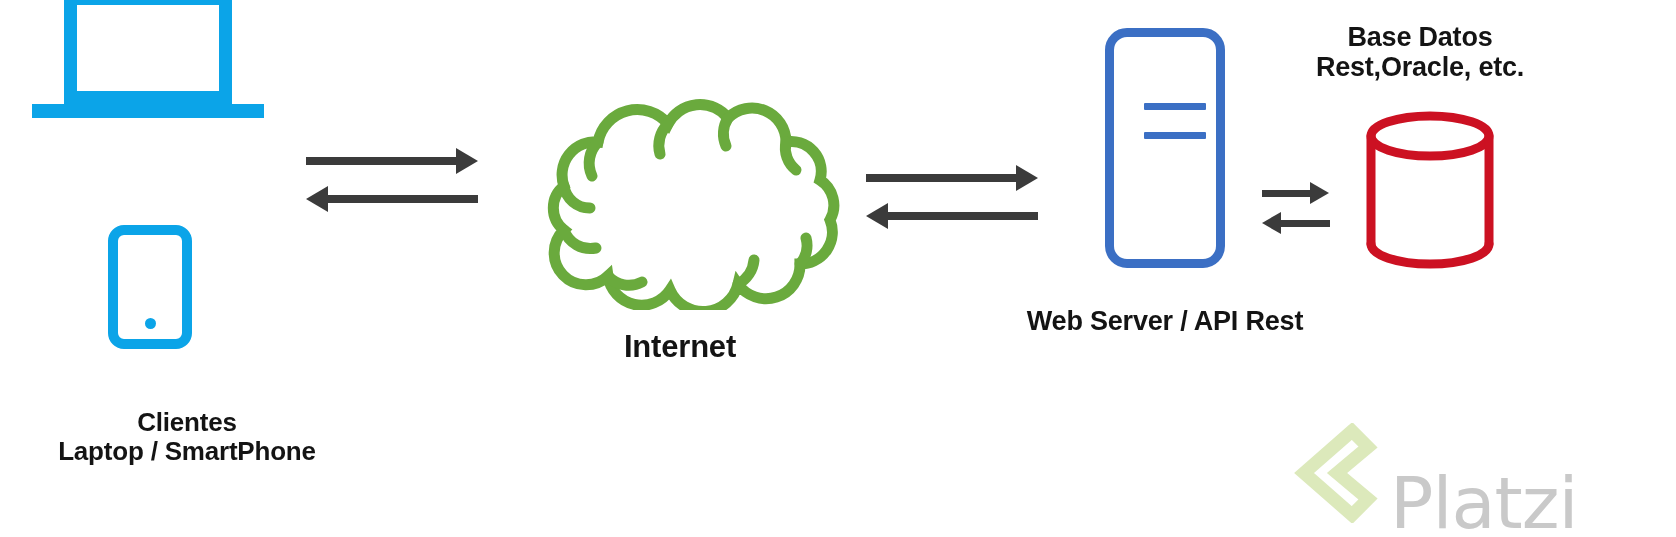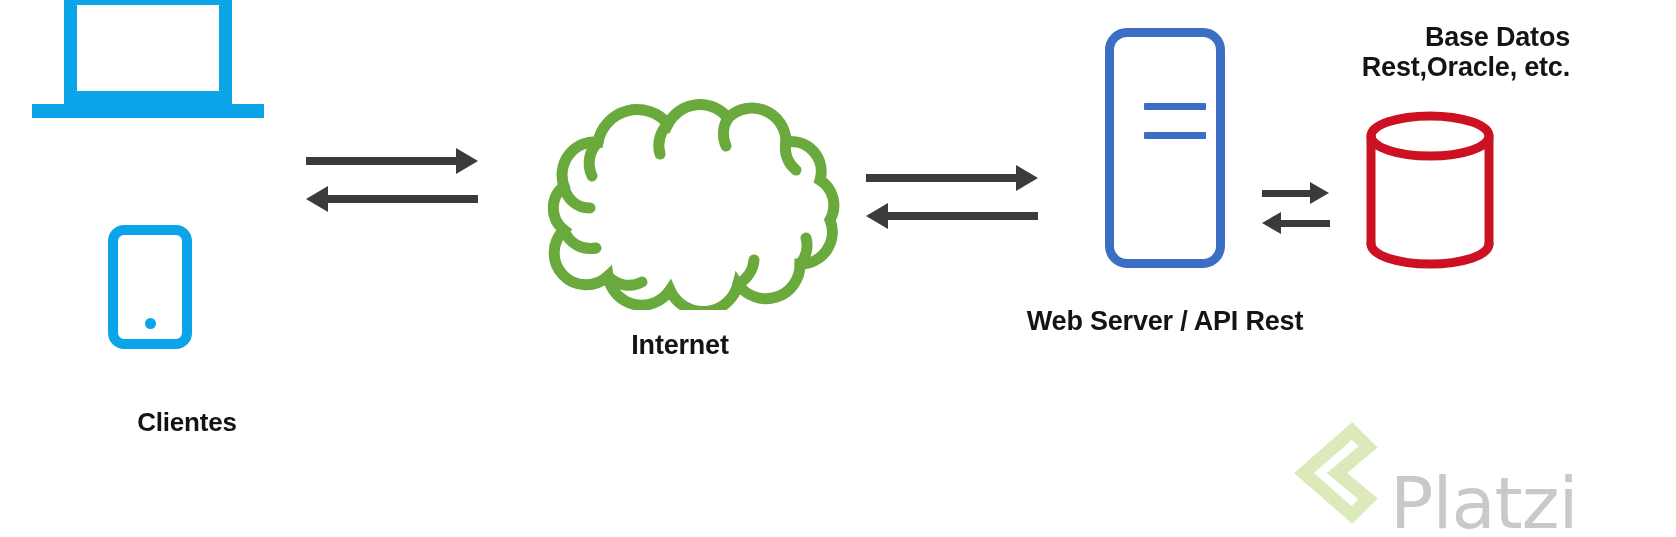--- a/index.html
+++ b/index.html
@@ -82,21 +82,21 @@
   .arrow-head.right { border-left: 22px solid #3b3b3b; }
   .arrow-head.left  { border-right: 22px solid #3b3b3b; }
 
   #arrows-client-internet { left: 306px; top: 148px; width: 172px; height: 62px; }
   #arrows-internet-server { left: 866px; top: 165px; width: 172px; height: 62px; }
   #arrows-server-db       { left: 1262px; top: 182px; width: 70px;  height: 48px; }
 
   
   #internet-group { left: 500px; top: 80px; width: 360px; height: 300px; }
   #cloud-icon { position: absolute; left: 0px; top: 0px; width: 360px; height: 230px; }
-  #internet-label { left: 500px; top: 330px; width: 360px; font-size: 27px; }
+  #internet-label { left: 500px; top: 330px; width: 360px; font-size: 31px; }
 
   
   #server-group { left: 1090px; top: 20px; width: 150px; height: 260px; }
   #server-body {
     position: absolute;
     left: 15px; top: 8px;
     width: 120px; height: 240px;
     border: 9px solid #3b6fc4;
     border-radius: 22px;
     box-sizing: border-box;
@@ -109,21 +109,21 @@
     background: #3b6fc4;
     border-radius: 1px;
   }
   #server-slot-1 { top: 66px; }
   #server-slot-2 { top: 95px; }
   #server-label { left: 1000px; top: 306px; width: 330px; font-size: 27px; }
 
   
   #database-group { left: 1360px; top: 110px; width: 140px; height: 160px; }
   #db-icon { position: absolute; left: 0; top: 0; width: 140px; height: 160px; }
-  #database-label { left: 1270px; top: 22px; width: 300px; font-size: 27px; text-align: right; }
+  #database-label { left: 1270px; top: 22px; width: 300px; font-size: 27px; }
 
   
   #platzi-logo { left: 1290px; top: 415px; width: 380px; height: 110px; }
   #platzi-mark { position: absolute; left: 0px; top: 8px; width: 100px; height: 100px; }
   #platzi-wordmark {
     position: absolute;
     left: 100px; top: 18px;
     font-size: 72px;
     color: #c9c9c9;
     font-weight: normal;
@@ -144,21 +144,21 @@
       <div id="laptop-screen"></div>
       <div id="laptop-base"></div>
     </div>
 
     <div class="abs" id="phone-icon">
       <div id="phone-home-dot"></div>
     </div>
 
   </div>
 
-  <div class="label" id="clients-label"><span>Clientes</span><br></div>
+  <div class="label" id="clients-label"><span>Clientes</span><br><span>Laptop / SmartPhone</span></div>
 
   <div class="arrow-pair" id="arrows-client-internet">
     <div class="abs">
       <div class="arrow-line" style="left:0px; top:9px; width:152px;"></div>
       <div class="arrow-head right" style="left:150px; top:0px;"></div>
     </div>
     <div class="abs">
       <div class="arrow-line" style="left:20px; top:47px; width:152px;"></div>
       <div class="arrow-head left" style="left:0px; top:38px;"></div>
     </div>

